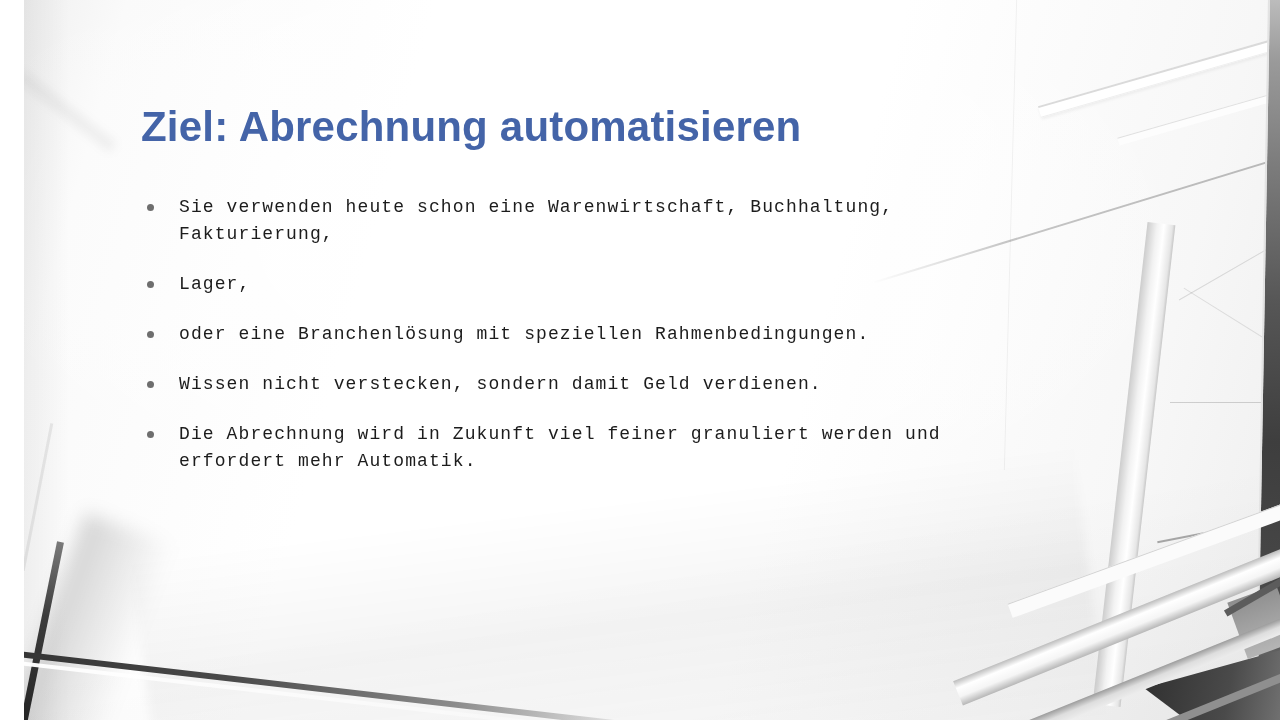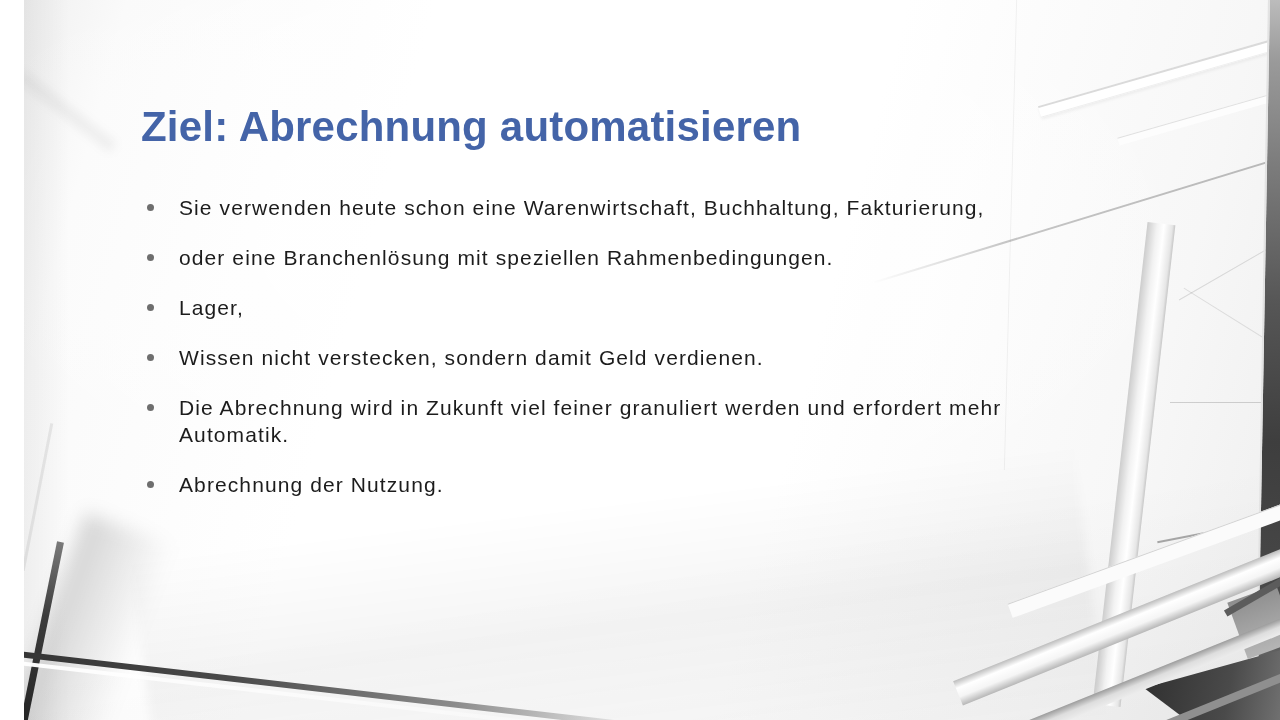--- a/index.html
+++ b/index.html
@@ -52,21 +52,21 @@
     background:linear-gradient(180deg,#7a7a7a 0%,#3c3c3c 35%,#1f1f1f 100%);}
   .line-shallow{left:-15px;top:650px;width:640px;height:6px;transform:rotate(6.6deg);transform-origin:left center;
     background:linear-gradient(90deg,#333333 0%,#4a4a4a 35%,#8b8b8b 70%,rgba(150,150,150,.05) 100%);}
   .line-shallow-hi{left:-15px;top:660px;width:520px;height:4px;transform:rotate(6.6deg);transform-origin:left center;
     background:linear-gradient(90deg,#ffffff,rgba(255,255,255,.35));}
   
   .title{position:absolute;left:117px;top:103px;margin:0;z-index:5;
     color:var(--title-blue);font-size:42px;font-weight:bold;letter-spacing:.2px;}
   .bullets{position:absolute;left:117px;top:194px;width:898px;margin:0;padding:0;list-style:none;z-index:5;}
   .bullets li{position:relative;padding-left:38px;margin-bottom:23px;
-    color:var(--body-text);font-size:21px;line-height:27px;letter-spacing:1.1px;}
+    color:var(--body-text);font-size:18px;line-height:27px;letter-spacing:1.1px;font-family:Liberation Mono, monospace;}
   .bullets li .dot{position:absolute;left:6px;top:10px;width:7px;height:7px;border-radius:50%;background:var(--bullet-dot);}
   .bullets li .txt{display:block;max-width:860px;}
 </style>
 </head>
 <body>
 
 <div class="slide">
   <div class="bg">
     <div class="left-strip"></div>
     <div class="tl-smudge"></div>
@@ -98,32 +98,28 @@
 
   <h1 class="title">Ziel: Abrechnung automatisieren</h1>
 
   <ul class="bullets">
     <li>
       <span class="dot"></span>
       <span class="txt">Sie verwenden heute schon eine Warenwirtschaft, Buchhaltung, Fakturierung,</span>
     </li>
     <li>
       <span class="dot"></span>
-      <span class="txt">oder eine Branchenlösung mit speziellen Rahmenbedingungen.</span>
+      <span class="txt">Lager,</span>
     </li>
     <li>
       <span class="dot"></span>
-      <span class="txt">Lager,</span>
+      <span class="txt">oder eine Branchenlösung mit speziellen Rahmenbedingungen.</span>
     </li>
     <li>
       <span class="dot"></span>
       <span class="txt">Wissen nicht verstecken, sondern damit Geld verdienen.</span>
     </li>
     <li>
       <span class="dot"></span>
       <span class="txt">Die Abrechnung wird in Zukunft viel feiner granuliert werden und erfordert mehr Automatik.</span>
     </li>
-    <li>
-      <span class="dot"></span>
-      <span class="txt">Abrechnung der Nutzung.</span>
-    </li>
   </ul>
 </div>
 
 </body></html>

